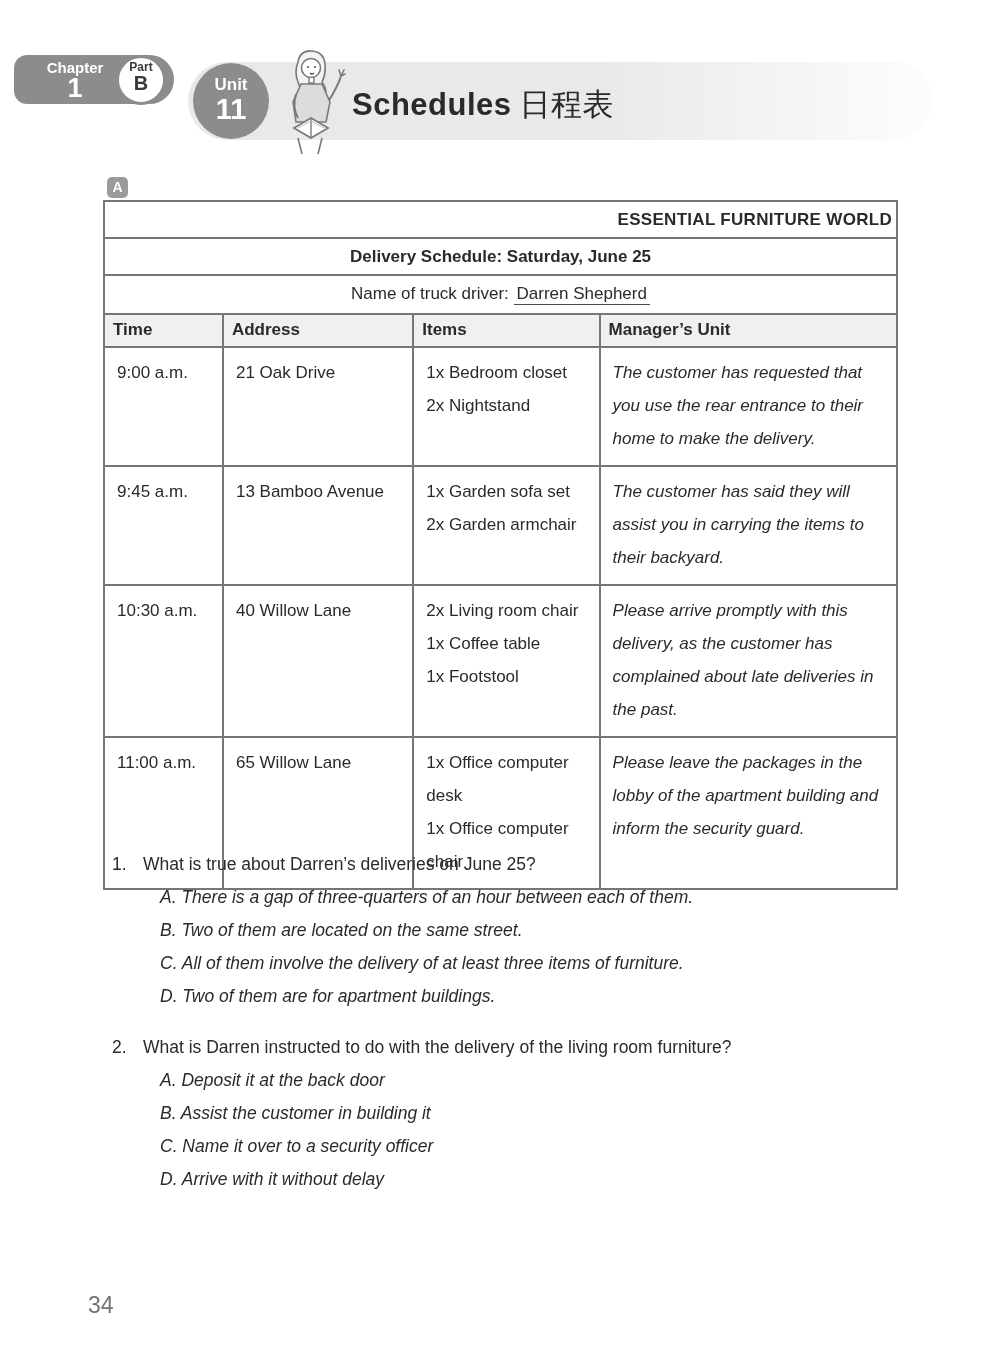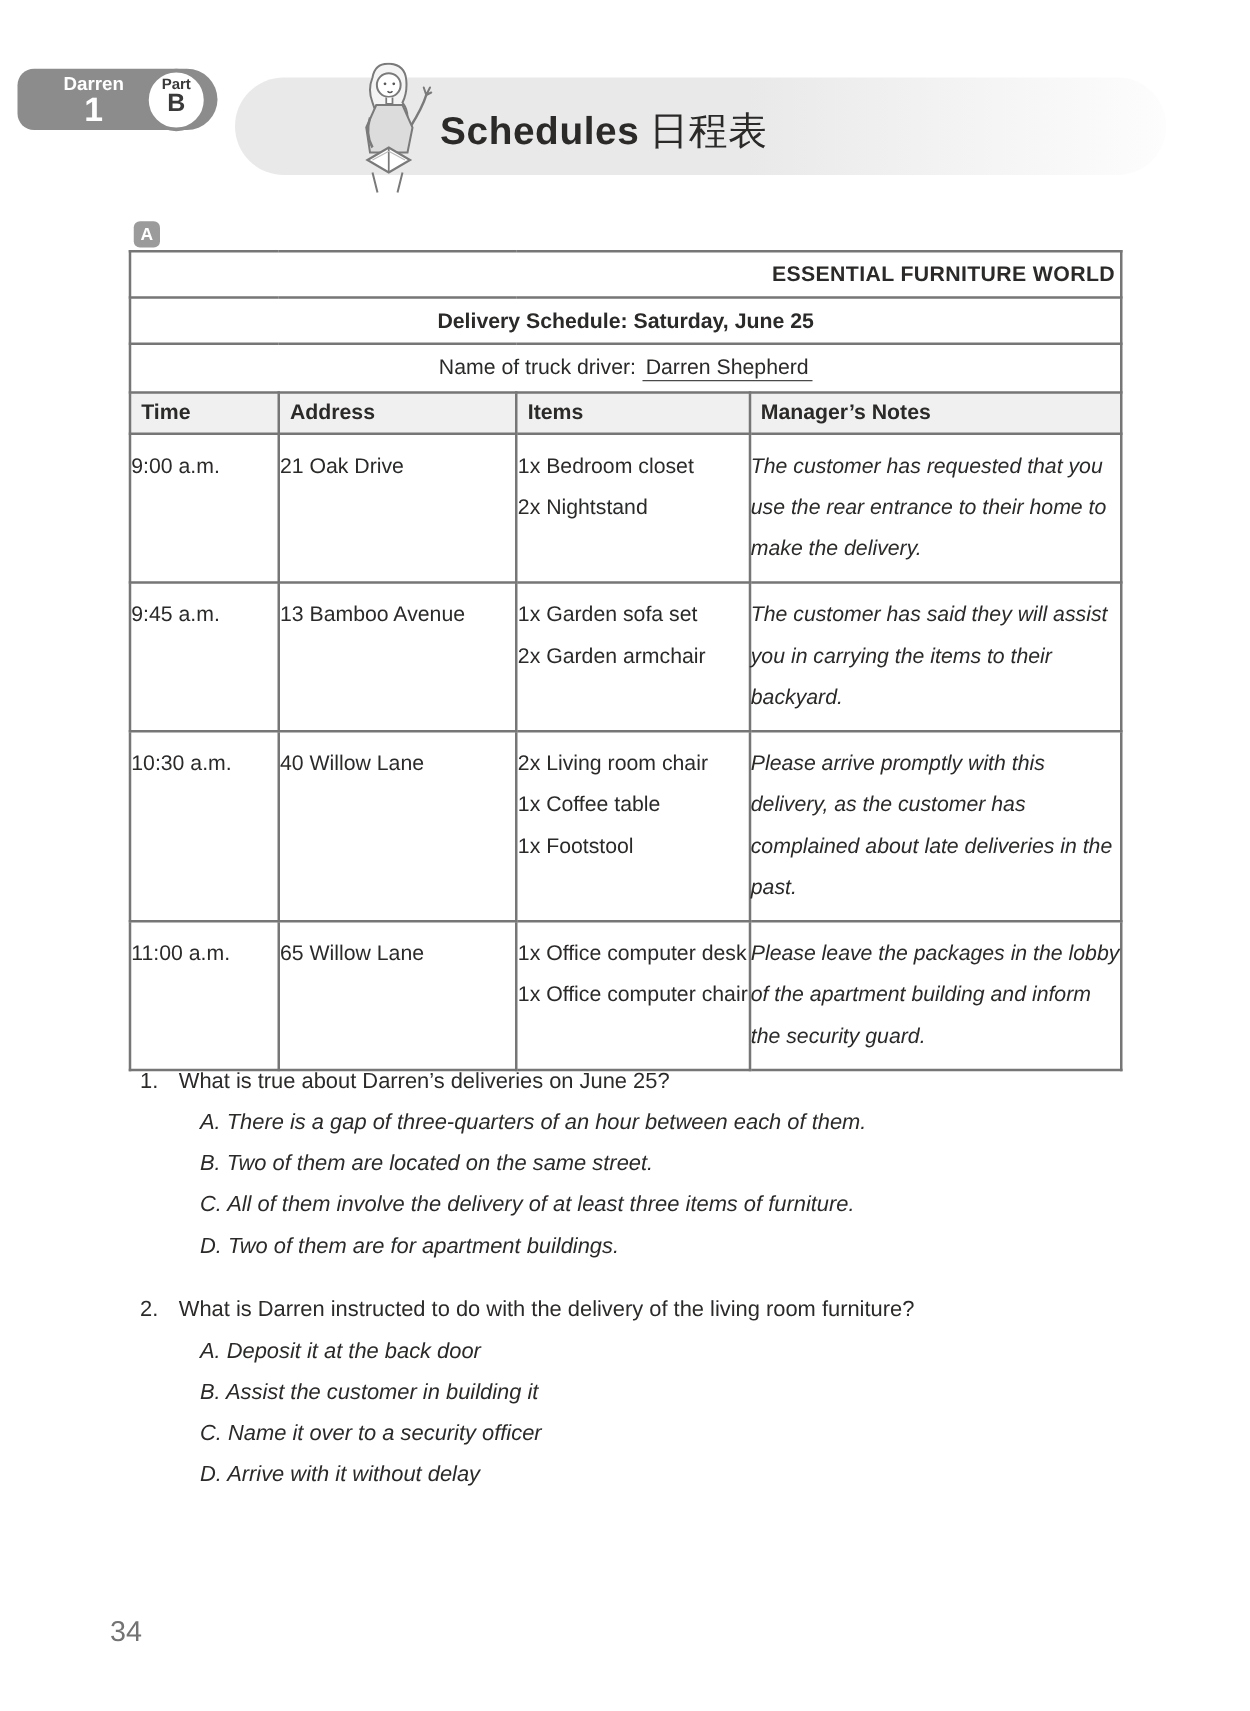--- a/index.html
+++ b/index.html
@@ -94,21 +94,21 @@
   td.subtitle {
     text-align: center; font-weight: bold; font-size: 17.5px;
     padding: 8px 4px 7px;
   }
   td.driver { text-align: center; padding: 8px 4px 9px; font-size: 17px; }
   td.driver .u { border-bottom: 1.5px solid #4a4a4a; padding: 0 3px 1px; }
   tr.head th {
     background: #f0f0f0; text-align: left;
     padding: 5px 8px 6px; font-size: 17px; font-weight: bold;
   }
-  tr.body td { padding: 8px 0 10px; line-height: 33px; }
+  tr.body td { padding: 8px 12px 10px; line-height: 33px; }
   tr.body td.notes { font-style: italic; }
 
   
   .questions { position: absolute; left: 112px; top: 848px; width: 790px; }
   .question { margin-bottom: 18px; }
   .q-line { display: flex; font-size: 17.5px; line-height: 33px; }
   .q-num { width: 31px; flex: 0 0 31px; }
   .q-text { flex: 1; }
   .q-options { margin-left: 48px; font-style: italic; }
   .q-option { font-size: 17.5px; line-height: 33px; }
@@ -119,29 +119,33 @@
     font-size: 23px; color: #737373;
   }
 </style>
 </head>
 <body>
 
 <div class="header">
   <div class="unit-banner"></div>
 
   <div class="chapter-badge">
-    <div class="chapter-label">Darren</div>
+    <div class="chapter-label">Chapter</div>
     <div class="chapter-number">1</div>
   </div>
 
   <div class="part-circle">
     <div class="part-label">Part</div>
     <div class="part-letter">B</div>
   </div>
 
+  <div class="unit-circle">
+    <div class="unit-label">Unit</div>
+    <div class="unit-number">11</div>
+  </div>
 
   <div class="teacher">
     <svg width="86" height="106" viewBox="0 0 86 106">
 
       <path d="M60 52 Q70 36 73 26" fill="none" stroke="#7a7a7a" stroke-width="2"></path>
       <path d="M73 26 l-2 -6 m2 6 l3 -6 m-3 6 l4 -2" fill="none" stroke="#7a7a7a" stroke-width="1.6" stroke-linecap="round"></path>
 
       <path d="M30 12 Q32 0 44 1 Q56 2 57 14 Q58 24 54 32 Q60 40 57 50 Q53 46 50 40 Q46 44 38 42 Q32 40 30 32 Q26 22 30 12 Z" fill="#f4f4f4" stroke="#7a7a7a" stroke-width="1.6"></path>
 
       <circle cx="43" cy="18" r="9.5" fill="#ffffff" stroke="#7a7a7a" stroke-width="1.6"></circle>
@@ -188,21 +192,21 @@
       <tr>
         <td class="driver" colspan="4">
           <span>Name of truck driver:</span>
           <span class="u">Darren Shepherd</span>
         </td>
       </tr>
       <tr class="head">
         <th>Time</th>
         <th>Address</th>
         <th>Items</th>
-        <th>Manager’s Notes</th>
+        <th>Manager’s Unit</th>
       </tr>
 
       <tr class="body">
         <td>9:00 a.m.</td>
         <td>21 Oak Drive</td>
         <td>
           <div>1x Bedroom closet</div>
           <div>2x Nightstand</div>
         </td>
         <td class="notes">The customer has requested that you use the rear entrance to their home to make the delivery.</td>

